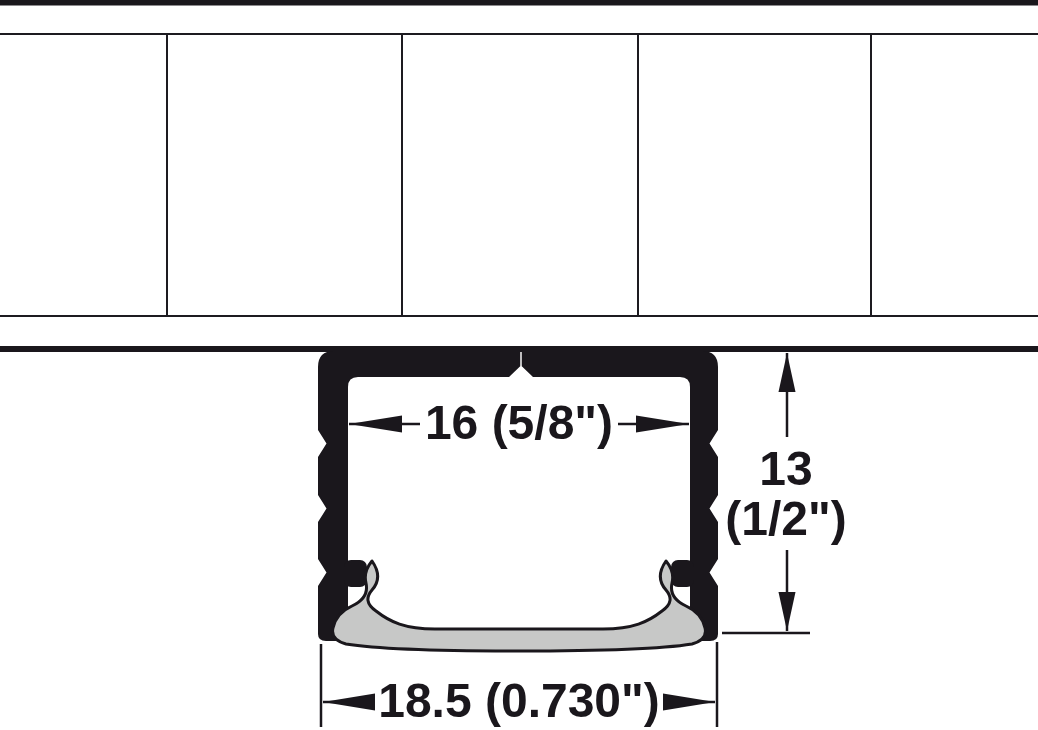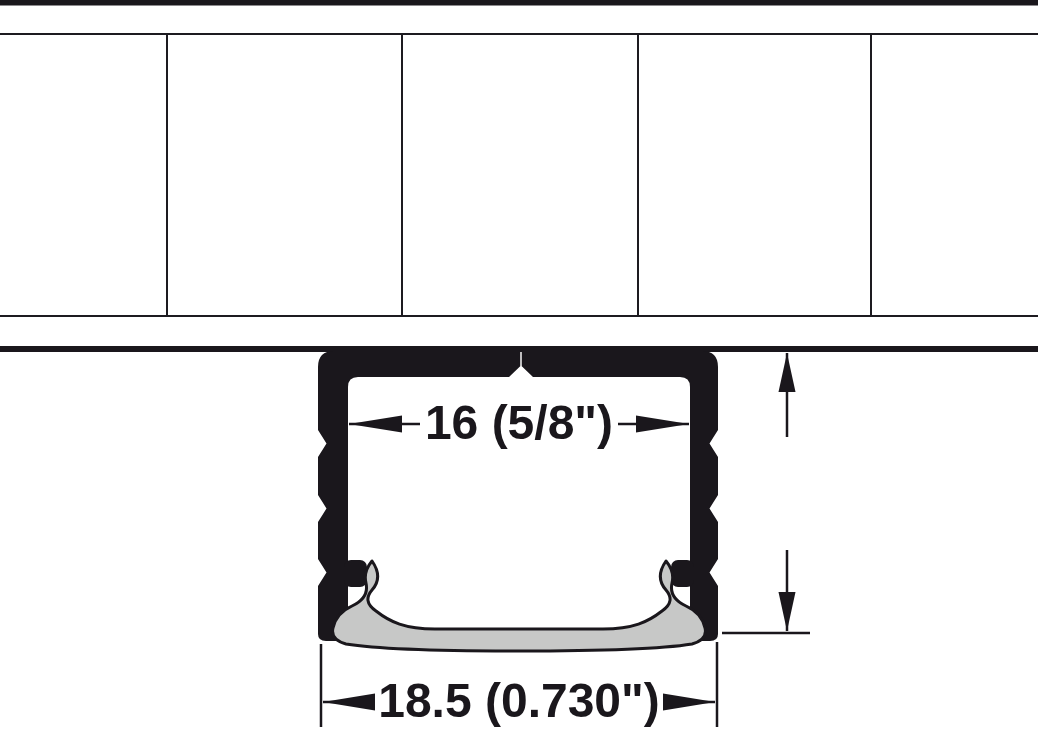--- a/index.html
+++ b/index.html
@@ -138,16 +138,20 @@
       <line x1="717" y1="642" x2="717" y2="727" class="dim-line"></line>
       <line x1="323" y1="702" x2="374" y2="702" class="dim-line"></line>
       <polygon points="323,702 375,693.5 375,710.5" class="arrowhead"></polygon>
       <line x1="664" y1="702" x2="715" y2="702" class="dim-line"></line>
       <polygon points="715,702 663,693.5 663,710.5" class="arrowhead"></polygon>
     </g>
   </svg>
 
   <div class="dim-label" style="left:519px; top:423px;">16 (5/8")</div>
 
+  <div class="dim-label" style="left:786px; top:494px;">
+    <div>13</div>
+    <div>(1/2")</div>
+  </div>
 
   <div class="dim-label" style="left:519px; top:701px;">18.5 (0.730")</div>
 
 </div>
 
 </body></html>

